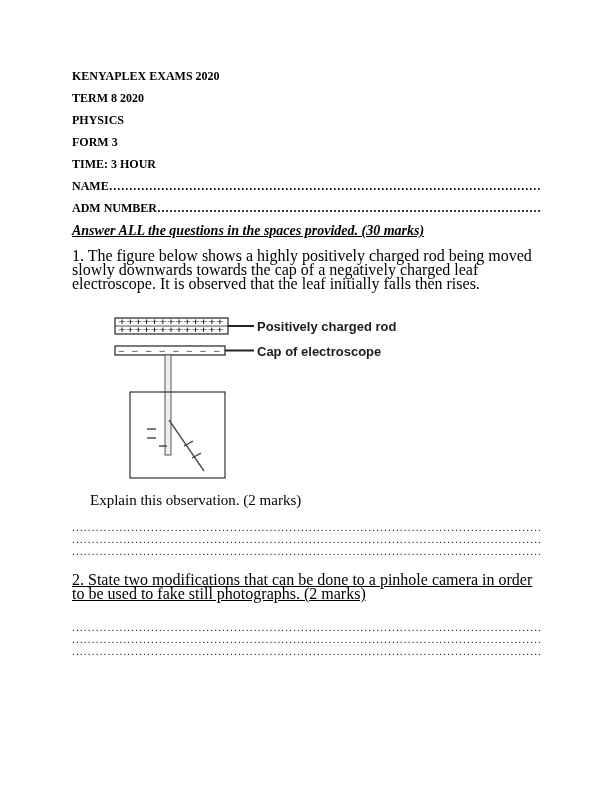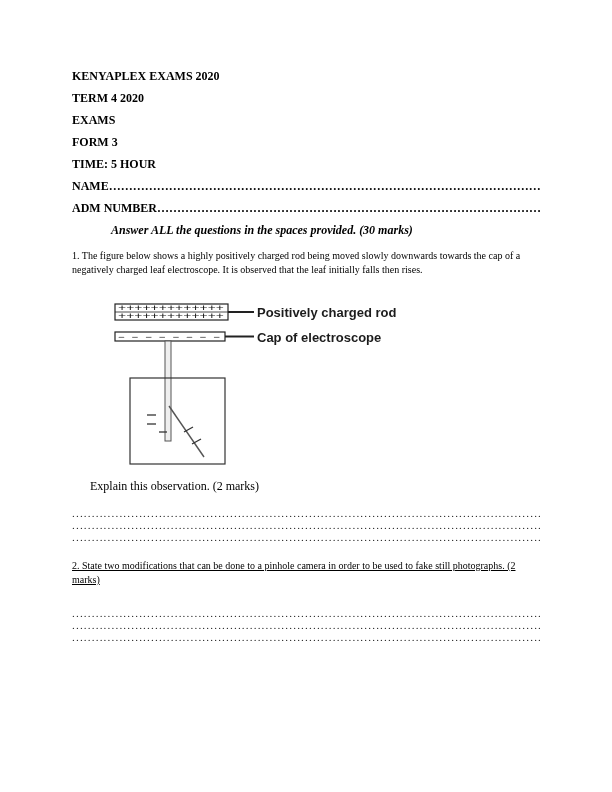--- a/index.html
+++ b/index.html
@@ -22,40 +22,40 @@
     margin-bottom: 10px;
   }
   .fill-line {
     white-space: nowrap;
     overflow: hidden;
     width: 468px;
   }
   .instruction {
     font-weight: bold;
     font-style: italic;
-    font-size: 12px;
+    text-decoration: underline;
+    font-size: 14px;
     line-height: 13px;
     margin-bottom: 12px;
-    margin-left: 39px;
   }
   .qtext {
-    font-size: 10px;
+    font-size: 16px;
     line-height: 14px;
     margin: 0 0 24px 0;
     width: 468px;
   }
   .qtext.q2 { margin-bottom: 20px; text-decoration: underline; }
   .figure-wrap {
     position: relative;
     width: 468px;
     height: 172px;
     margin-bottom: 6px;
   }
   .prompt {
-    font-size: 12px;
+    font-size: 15px;
     line-height: 14px;
     margin-left: 18px;
     margin-bottom: 14px;
   }
   .answer-lines { margin-bottom: 16px; }
   .dotline {
     font-size: 11px;
     line-height: 12px;
     letter-spacing: 1.2px;
     white-space: nowrap;
@@ -75,24 +75,24 @@
     fill: #111111;
   }
 </style>
 </head>
 <body>
 
 <div class="page">
 
   <div>
     <div class="hline">KENYAPLEX EXAMS 2020</div>
-    <div class="hline">TERM 4 2020</div>
-    <div class="hline">EXAMS</div>
+    <div class="hline">TERM 8 2020</div>
+    <div class="hline">PHYSICS</div>
     <div class="hline">FORM 3</div>
-    <div class="hline">TIME: 5 HOUR</div>
+    <div class="hline">TIME: 3 HOUR</div>
   </div>
 
   <div class="hline fill-line">NAME………………………………………………………………………………………………………..</div>
   <div class="hline fill-line">ADM NUMBER…………………………………………………………………………………………..</div>
 
   <div class="instruction">Answer ALL the questions in the spaces provided. (30 marks)</div>
 
   <p class="qtext">1. The figure below shows a highly positively charged rod being moved slowly downwards towards the cap of a negatively charged leaf electroscope. It is observed that the leaf initially falls then rises.</p>
 
   <div class="figure-wrap">

